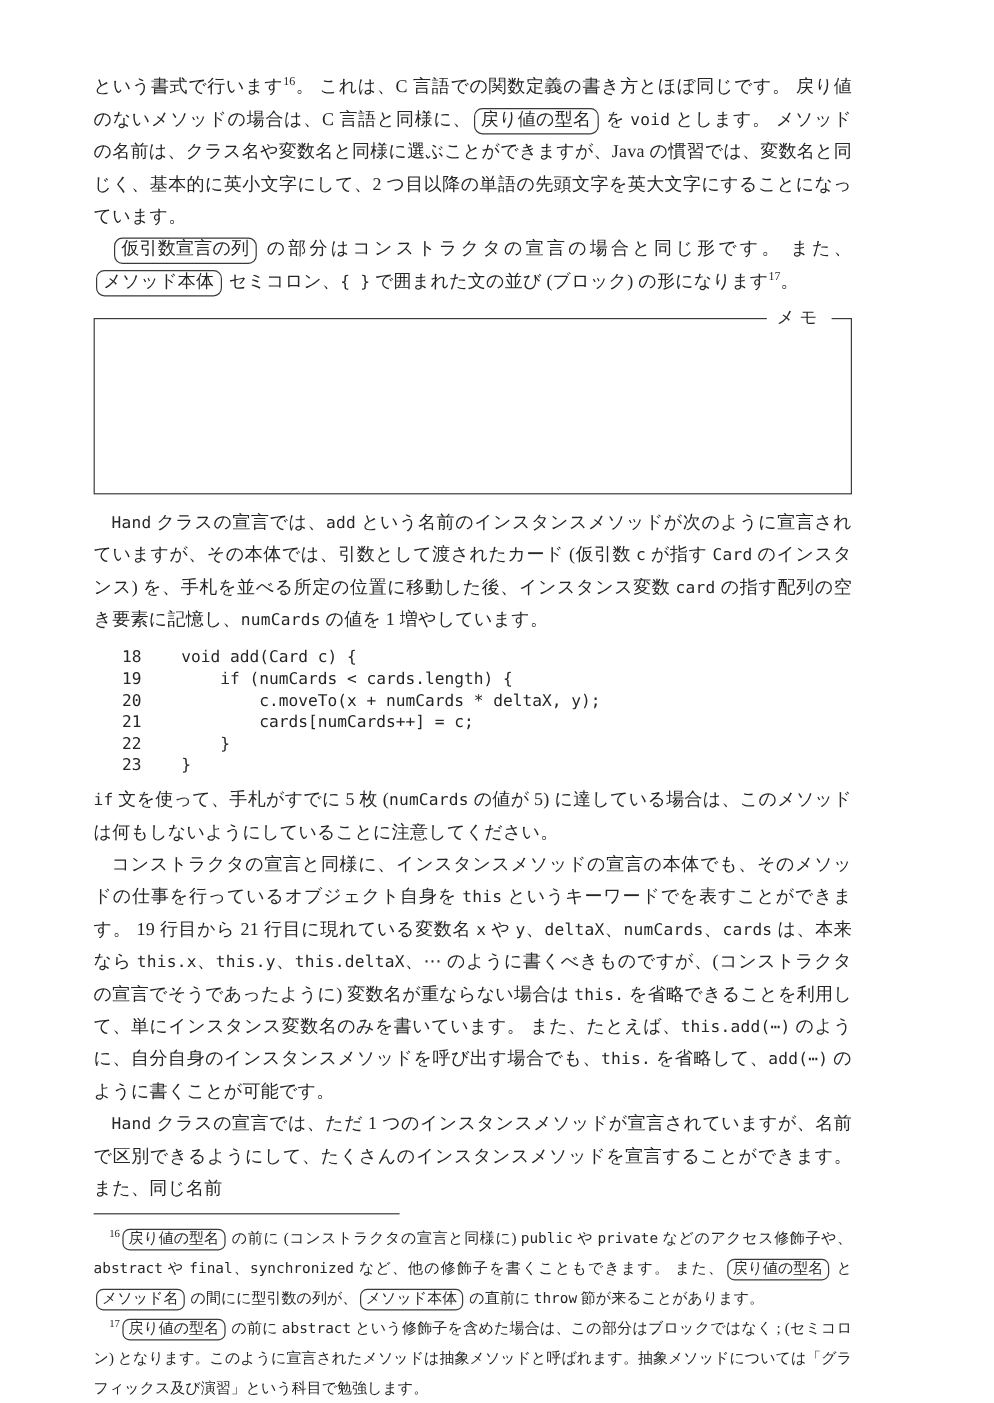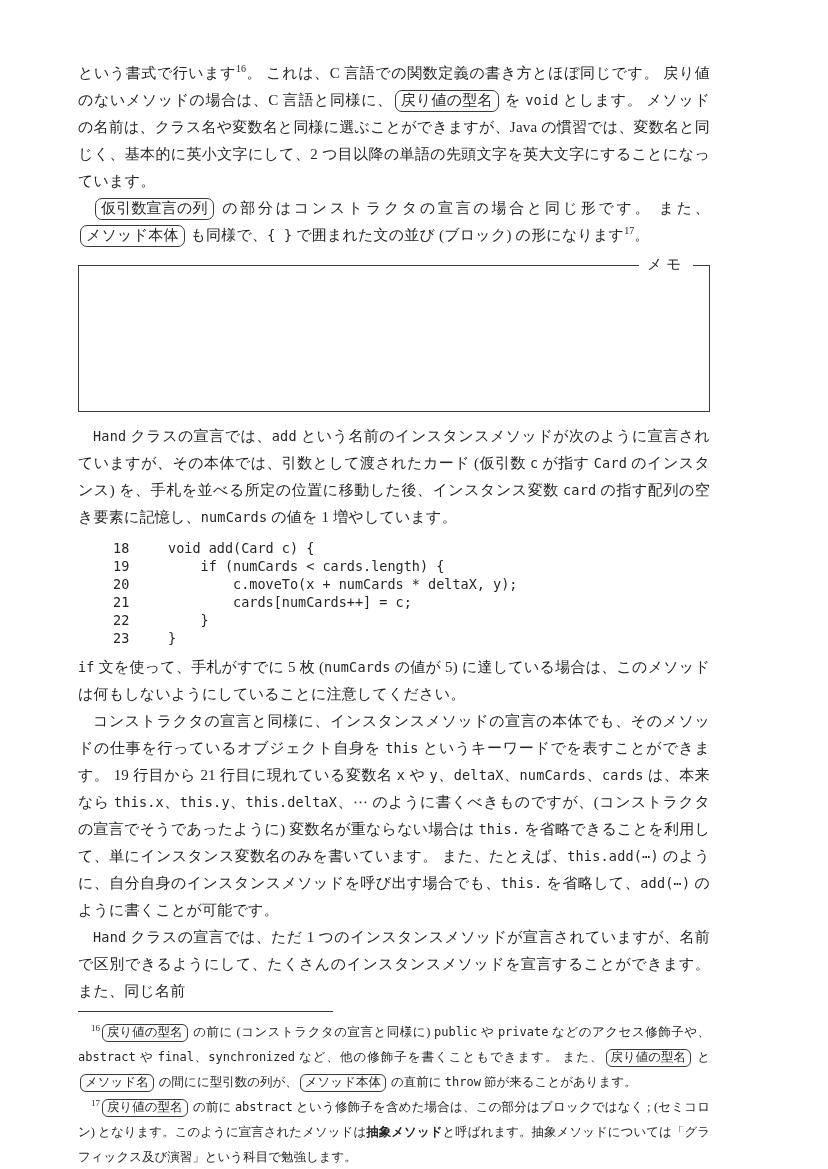--- a/index.html
+++ b/index.html
@@ -39,21 +39,21 @@
     text-indent:0;
   }
   sup.fnmark{
     font-size:10px;
     line-height:0;
     vertical-align:6px;
     letter-spacing:0;
   }
   b.gbold{
     font-family:"Liberation Sans","DejaVu Sans",sans-serif;
-    font-weight:700;
+    font-weight:400;
   }
   
   .memo-box{
     position:relative;
     margin:16px 0 11px 0;
     height:145px;
     border:1.5px solid #3c3c3c;
     background:#ffffff;
   }
   .memo-label{
@@ -71,22 +71,22 @@
     margin:8px 0 7px 0;
     font-family:"DejaVu Sans Mono","Liberation Mono",monospace;
     font-size:13.5px;
     line-height:18px;
     color:#262626;
   }
   .code-line{white-space:pre;}
   .line-no{
     display:inline-block;
     width:22px;
-    margin-left:35px;
-    text-align:left;
+    margin-left:18px;
+    text-align:right;
   }
   .code-text{
     margin-left:33px;
     white-space:pre;
   }
   
   .footnotes{margin-top:6px;}
   .fn-sep{
     width:255px;
     border-top:1px solid #3a3a3a;
@@ -115,21 +115,21 @@
     letter-spacing:1px;
   }
 </style>
 </head>
 <body>
 
 <div class="page">
   <div class="content">
     <div id="body-root">
         <p class="para"><span>という書式で行います</span><sup class="fnmark">16</sup><span>。 これは、C 言語での関数定義の書き方とほぼ同じです。 戻り値のないメソッドの場合は、C 言語と同様に、</span><span class="boxed">戻り値の型名</span><span> を </span><span class="tt">void</span><span> とします。 メソッドの名前は、クラス名や変数名と同様に選ぶことができますが、Java の慣習では、変数名と同じく、基本的に英小文字にして、2 つ目以降の単語の先頭文字を英大文字にすることになっています。</span></p>
-        <p class="para indent"><span class="boxed">仮引数宣言の列</span><span> の部分はコンストラクタの宣言の場合と同じ形です。 また、</span><span class="boxed">メソッド本体</span><span> も同様で、</span><span class="tt">{ }</span><span> で囲まれた文の並び (ブロック) の形になります</span><sup class="fnmark">17</sup><span>。</span></p>
+        <p class="para indent"><span class="boxed">仮引数宣言の列</span><span> の部分はコンストラクタの宣言の場合と同じ形です。 また、</span><span class="boxed">メソッド本体</span><span> セミコロン、</span><span class="tt">{ }</span><span> で囲まれた文の並び (ブロック) の形になります</span><sup class="fnmark">17</sup><span>。</span></p>
         <div class="memo-box">
           <span class="memo-label">メモ</span>
         </div>
         <p class="para indent"><span class="tt">Hand</span><span> クラスの宣言では、</span><span class="tt">add</span><span> という名前のインスタンスメソッドが次のように宣言されていますが、その本体では、引数として渡されたカード (仮引数 </span><span class="tt">c</span><span> が指す </span><span class="tt">Card</span><span> のインスタンス) を、手札を並べる所定の位置に移動した後、インスタンス変数 </span><span class="tt">card</span><span> の指す配列の空き要素に記憶し、</span><span class="tt">numCards</span><span> の値を 1 増やしています。</span></p>
         <div class="codeblock">
           <div class="code-line"><span class="line-no">18</span><span class="code-text">void add(Card c) {</span></div>
           <div class="code-line"><span class="line-no">19</span><span class="code-text">    if (numCards &lt; cards.length) {</span></div>
           <div class="code-line"><span class="line-no">20</span><span class="code-text">        c.moveTo(x + numCards * deltaX, y);</span></div>
           <div class="code-line"><span class="line-no">21</span><span class="code-text">        cards[numCards++] = c;</span></div>
           <div class="code-line"><span class="line-no">22</span><span class="code-text">    }</span></div>

